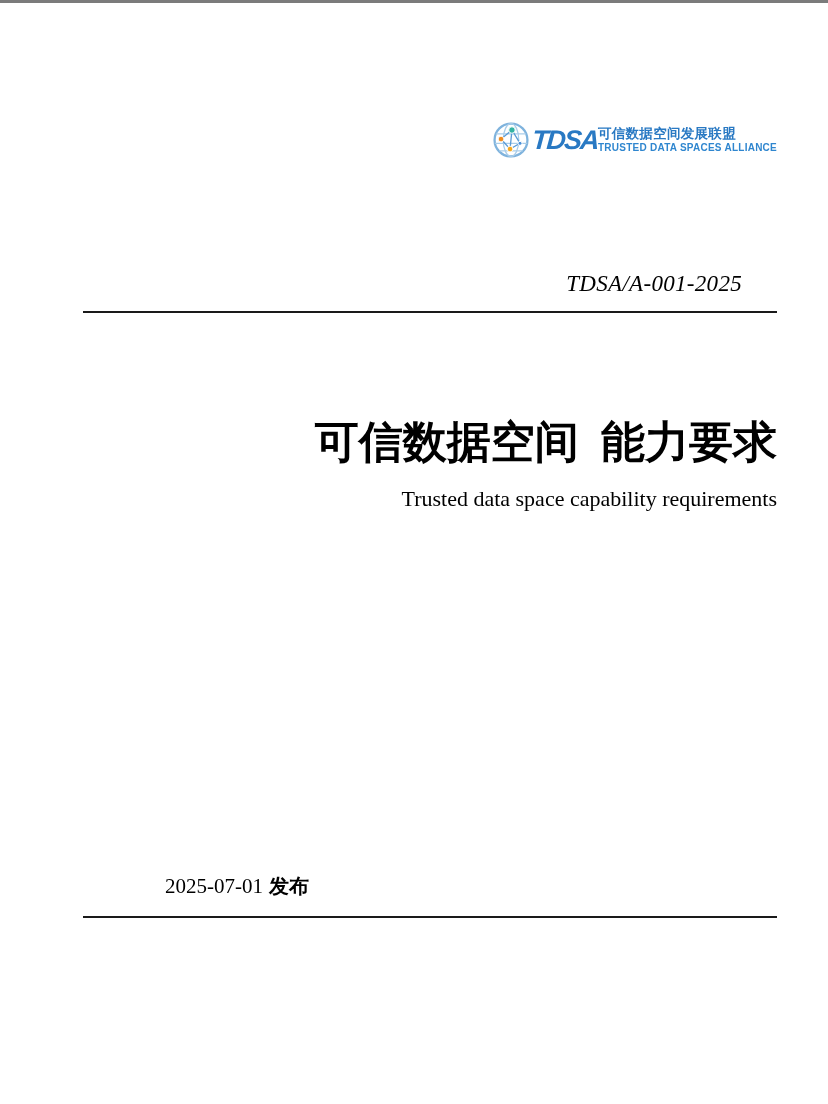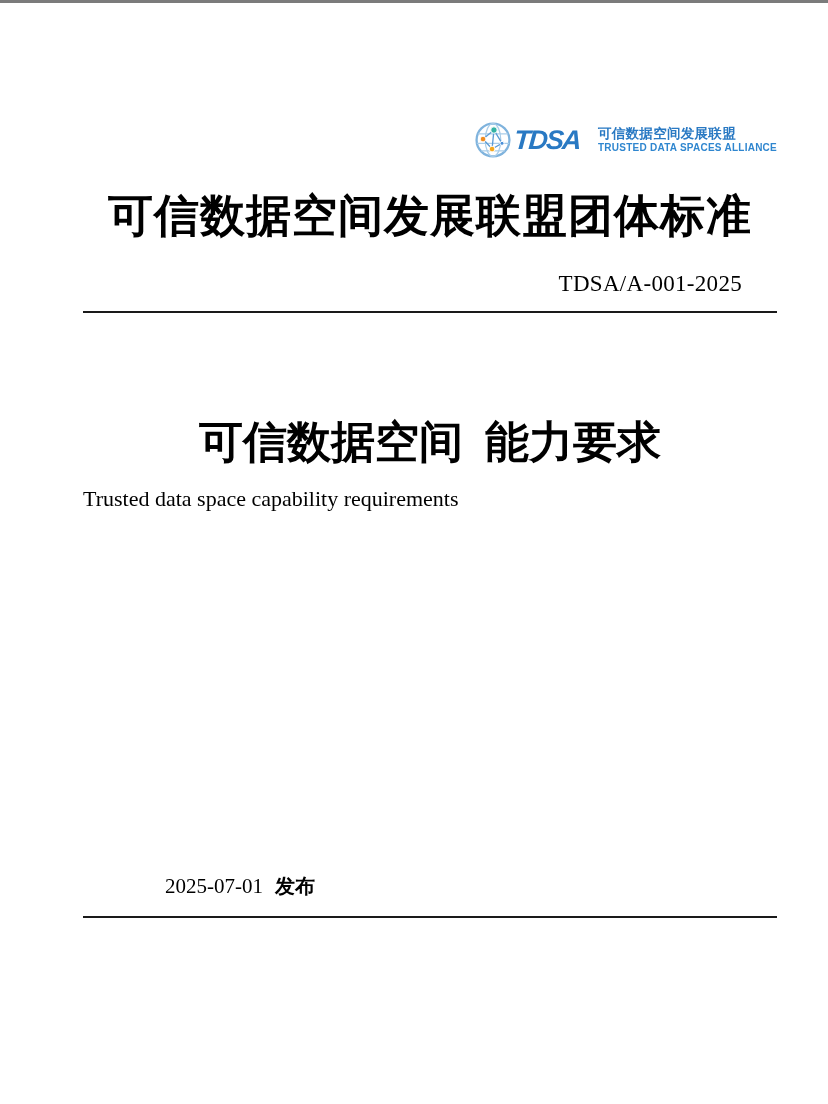--- a/index.html
+++ b/index.html
@@ -31,21 +31,21 @@
   .logo-acronym {
     font-size: 27px;
     font-weight: bold;
     font-style: italic;
     letter-spacing: -2px;
     color: #2979c3;
     margin-left: 2px;
     transform: skewX(-4deg);
     line-height: 1;
   }
-  .logo-names { margin-left: 18px; display: flex; flex-direction: column; justify-content: center; }
+  .logo-names { margin-left: 0; display: flex; flex-direction: column; justify-content: center; }
   .logo-name-cn {
     font-size: 13.5px;
     font-weight: bold;
     color: #2979c3;
     letter-spacing: 0.3px;
     line-height: 1.15;
     white-space: nowrap;
   }
   .logo-name-en {
     font-size: 10px;
@@ -70,49 +70,50 @@
   }
   .std-number {
     position: absolute;
     top: 271px;
     left: 83px;
     width: 659px;
     text-align: right;
     font-family: "Liberation Serif", "DejaVu Serif", serif;
     font-size: 23px;
     letter-spacing: 0.3px;
+    font-style: italic;
   }
   .rule {
     position: absolute;
     left: 83px;
     width: 694px;
     height: 2px;
     background: #1a1a1a;
   }
   .rule-top { top: 311px; }
   .rule-bottom { top: 916px; }
   
   .doc-title {
     position: absolute;
     top: 413px;
     left: 83px;
     width: 694px;
     margin: 0;
-    text-align: center;
+    text-align: right;
     font-size: 44px;
     font-weight: bold;
     word-spacing: 10px;
     white-space: nowrap;
   }
   .doc-subtitle {
     position: absolute;
     top: 486px;
     left: 83px;
     width: 694px;
-    text-align: left;
+    text-align: right;
     font-family: "Liberation Serif", "DejaVu Serif", serif;
     font-size: 22px;
   }
   
   .dates-row {
     position: absolute;
     top: 873px;
     left: 83px;
     width: 694px;
     box-sizing: border-box;
@@ -123,21 +124,21 @@
     align-items: baseline;
   }
   .date-value {
     font-family: Liberation Serif, serif;
     font-size: 21px;
   }
   .date-label {
     font-family: "Liberation Sans", "DejaVu Sans", sans-serif;
     font-size: 20px;
     font-weight: bold;
-    margin-left: 12px;
+    margin-left: 6px;
   }
 </style>
 </head>
 <body>
 
 <div class="page">
 
   <div class="top-edge"></div>
 
   <div class="logo">
@@ -152,21 +153,20 @@
       <circle cx="19" cy="29.5" r="3.0" fill="#f6a81c" stroke="#fff" stroke-width="1"></circle>
       <circle cx="29.5" cy="23.5" r="2.1" fill="#4a90d9" stroke="#fff" stroke-width="1"></circle>
     </svg>
     <span class="logo-acronym">TDSA</span>
     <span class="logo-names">
       <span class="logo-name-cn">可信数据空间发展联盟</span>
       <span class="logo-name-en">TRUSTED DATA SPACES ALLIANCE</span>
     </span>
   </div>
 
-  <h1 class="header-title">可信数据空间发展联盟团体标准</h1>
 
   <div class="std-number">TDSA/A-001-2025</div>
 
   <div class="rule rule-top"></div>
 
   <h2 class="doc-title">可信数据空间 能力要求</h2>
 
   <div class="doc-subtitle">Trusted data space capability requirements</div>
 
   <div class="dates-row">

